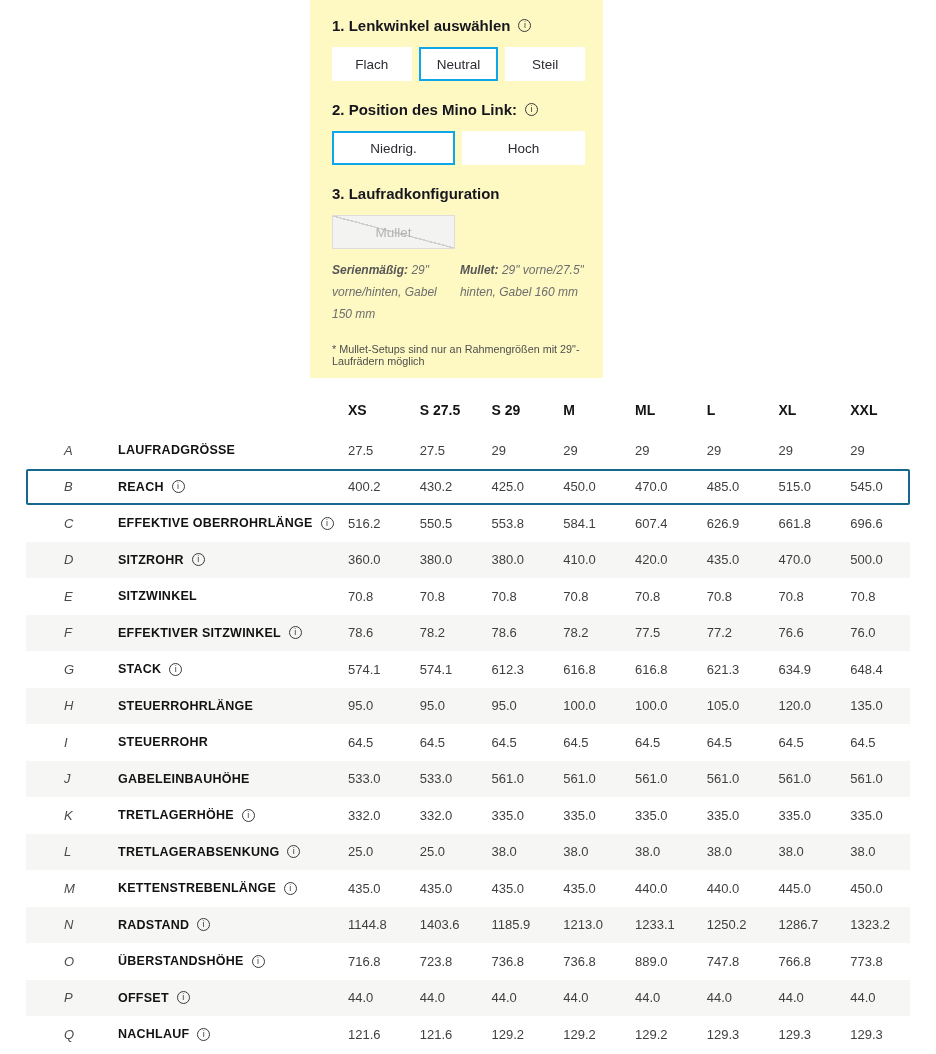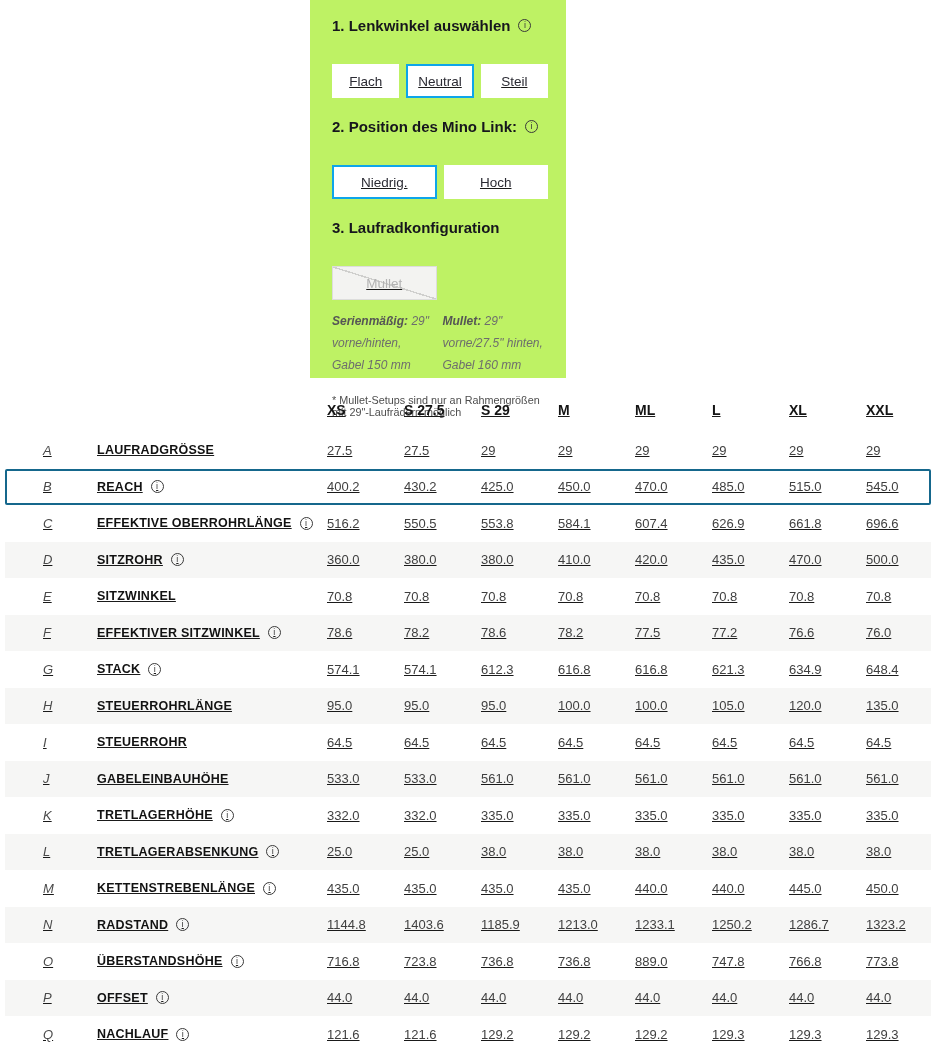--- a/index.html
+++ b/index.html
@@ -2,29 +2,29 @@
 <html><head>
 <meta charset="utf-8">
 <style>
   * { box-sizing: border-box; margin: 0; padding: 0; }
   html, body { width: 936px; background: #ffffff; font-family: "Liberation Sans", sans-serif; }
   body { height: 1054px; overflow: hidden; position: relative; color: #1a1a1a; }
 
   
   .top-area { height: 378px; }
   .config-panel {
-    margin-left: 310px; width: 256px; height: 378px;
-    background: #bef264; padding: 8px 18px 12px 22px;
+    margin-left: 310px; width: 293px; height: 378px;
+    background: #fef9c3; padding: 8px 18px 12px 22px;
   }
   .section-title {
     display: flex; align-items: center; gap: 8px;
     font-size: 15px; font-weight: 700; color: #16161d; margin-top: 9px;
   }
   .section + .section .section-title { margin-top: 20px; }
-  .btn-row { display: grid; gap: 7px; margin-top: 30px; text-decoration: underline; }
+  .btn-row { display: grid; gap: 7px; margin-top: 13px; }
   .btn-row.cols-3 { grid-template-columns: repeat(3, 1fr); }
   .btn-row.cols-2 { grid-template-columns: repeat(2, 1fr); }
   .cfg-btn {
     height: 34px; background: #ffffff; border: 1px solid #ffffff;
     font-family: "Liberation Sans", sans-serif; font-size: 13.5px; color: #2b2b33;
     cursor: pointer; position: relative;
   }
   .cfg-btn.selected { border: 2px solid #0ea5e9; }
   .cfg-btn.disabled {
     color: #b3b3b3; border: 1px solid #dddddc;
@@ -39,21 +39,21 @@
     width: 13px; height: 13px; min-width: 13px; border: 1px solid #3a3a3a; border-radius: 50%;
     font-size: 9px; font-weight: 400; font-style: normal; color: #3a3a3a; line-height: 1;
     cursor: pointer;
   }
   .desc-row { display: grid; grid-template-columns: 47% 50%; gap: 9px; margin-top: 10px; }
   .desc { font-style: italic; font-size: 12px; color: #6d6d6d; line-height: 1.85; }
   .desc .lead { font-weight: 700; color: #555; }
   .footnote { margin-top: 17px; font-size: 10.8px; color: #4d4d4d; }
 
   
-  .geo-table { margin-top: 10px; padding: 0 5px; text-decoration: underline; }
+  .geo-table { margin-top: 10px; padding: 0 26px; }
   .grid {
     display: grid;
     grid-template-columns: 92px 218px repeat(8, 1fr);
     align-items: center;
   }
   .thead { height: 44px; }
   .hcell { font-weight: 700; font-size: 14px; color: #141414; padding-left: 12px; }
   .trow { height: 36.5px; }
   .tbody .trow:nth-child(even) { background: #f6f6f5; }
   .trow.highlight { background: #ffffff !important; box-shadow: inset 0 0 0 2px #15678c; border-radius: 2px; }

